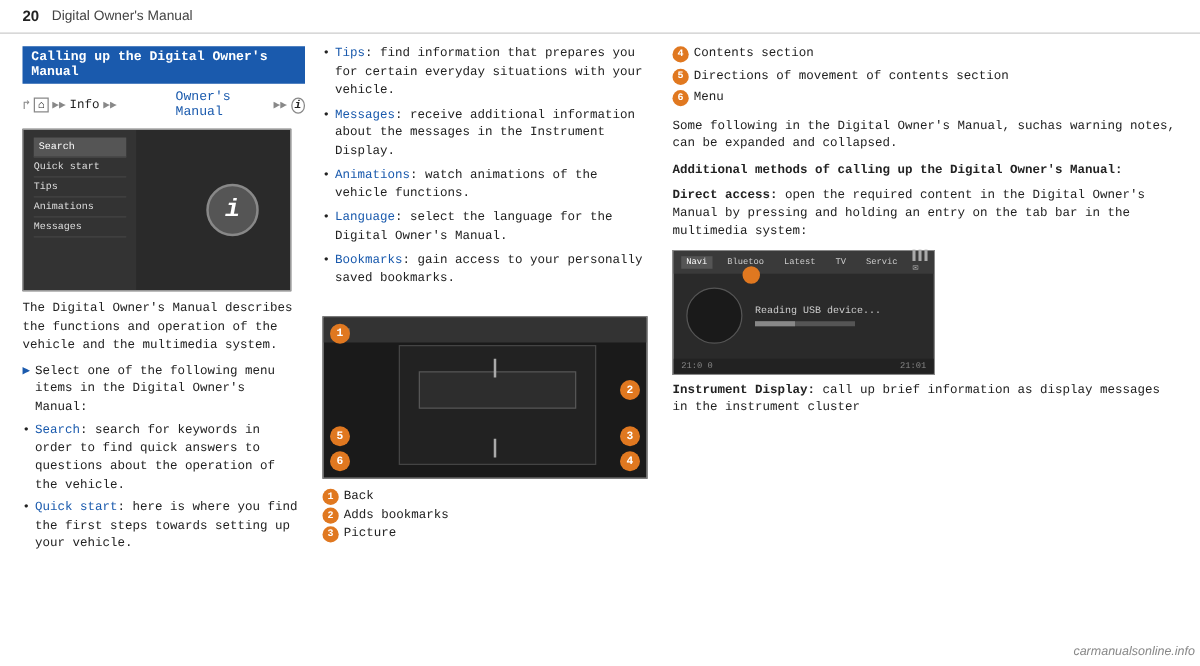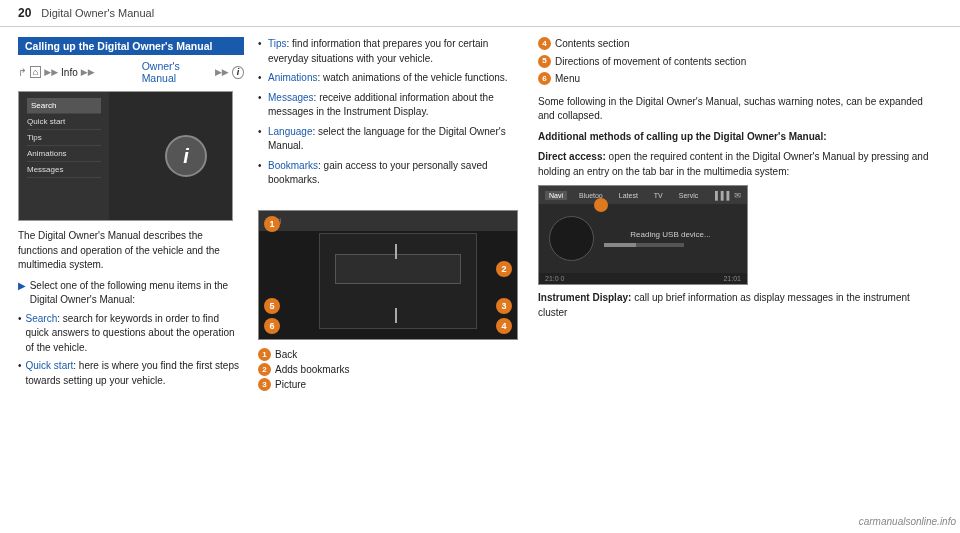--- a/index.html
+++ b/index.html
@@ -25,20 +25,21 @@
       font-size: 12px;
     }
     .page-title-header {
       font-size: 11px;
       color: #444;
     }
     .main-content {
       display: flex;
       padding: 10px 18px 10px 18px;
       gap: 0;
+      font-family: Liberation Mono, monospace;
     }
     
     .col-left {
       width: 240px;
       flex-shrink: 0;
       padding-right: 14px;
     }
     .section-title-bar {
       background: #1a5aad;
       color: #fff;
@@ -235,21 +236,20 @@
       margin-left: auto;
       color: #aaa;
       font-size: 8px;
     }
     .inst-body {
       flex: 1;
       display: flex;
       align-items: center;
       padding: 6px 10px;
       gap: 10px;
-      text-align: center;
     }
     .inst-circle {
       width: 45px;
       height: 45px;
       border-radius: 50%;
       background: #1a1a1a;
       border: 1px solid #555;
     }
     .inst-text-area {
       flex: 1;
@@ -361,24 +361,24 @@
       </span>
     </div>
   </div>
 
   <div class="col-mid">
     <ul class="bullet-list">
       <li>
         <span class="blue-link">Tips</span><span>: find information that prepares you for certain everyday situations with your vehicle.</span>
       </li>
       <li>
+        <span class="blue-link">Messages</span><span>: receive additional information about the messages in the Instrument Display.</span>
+      </li>
+      <li>
         <span class="blue-link">Animations</span><span>: watch animations of the vehicle functions.</span>
-      </li>
-      <li>
-        <span class="blue-link">Messages</span><span>: receive additional information about the messages in the Instrument Display.</span>
       </li>
       <li>
         <span class="blue-link">Language</span><span>: select the language for the Digital Owner's Manual.</span>
       </li>
       <li>
         <span class="blue-link">Bookmarks</span><span>: gain access to your personally saved bookmarks.</span>
       </li>
     </ul>
 
     <div class="diagram-area">

